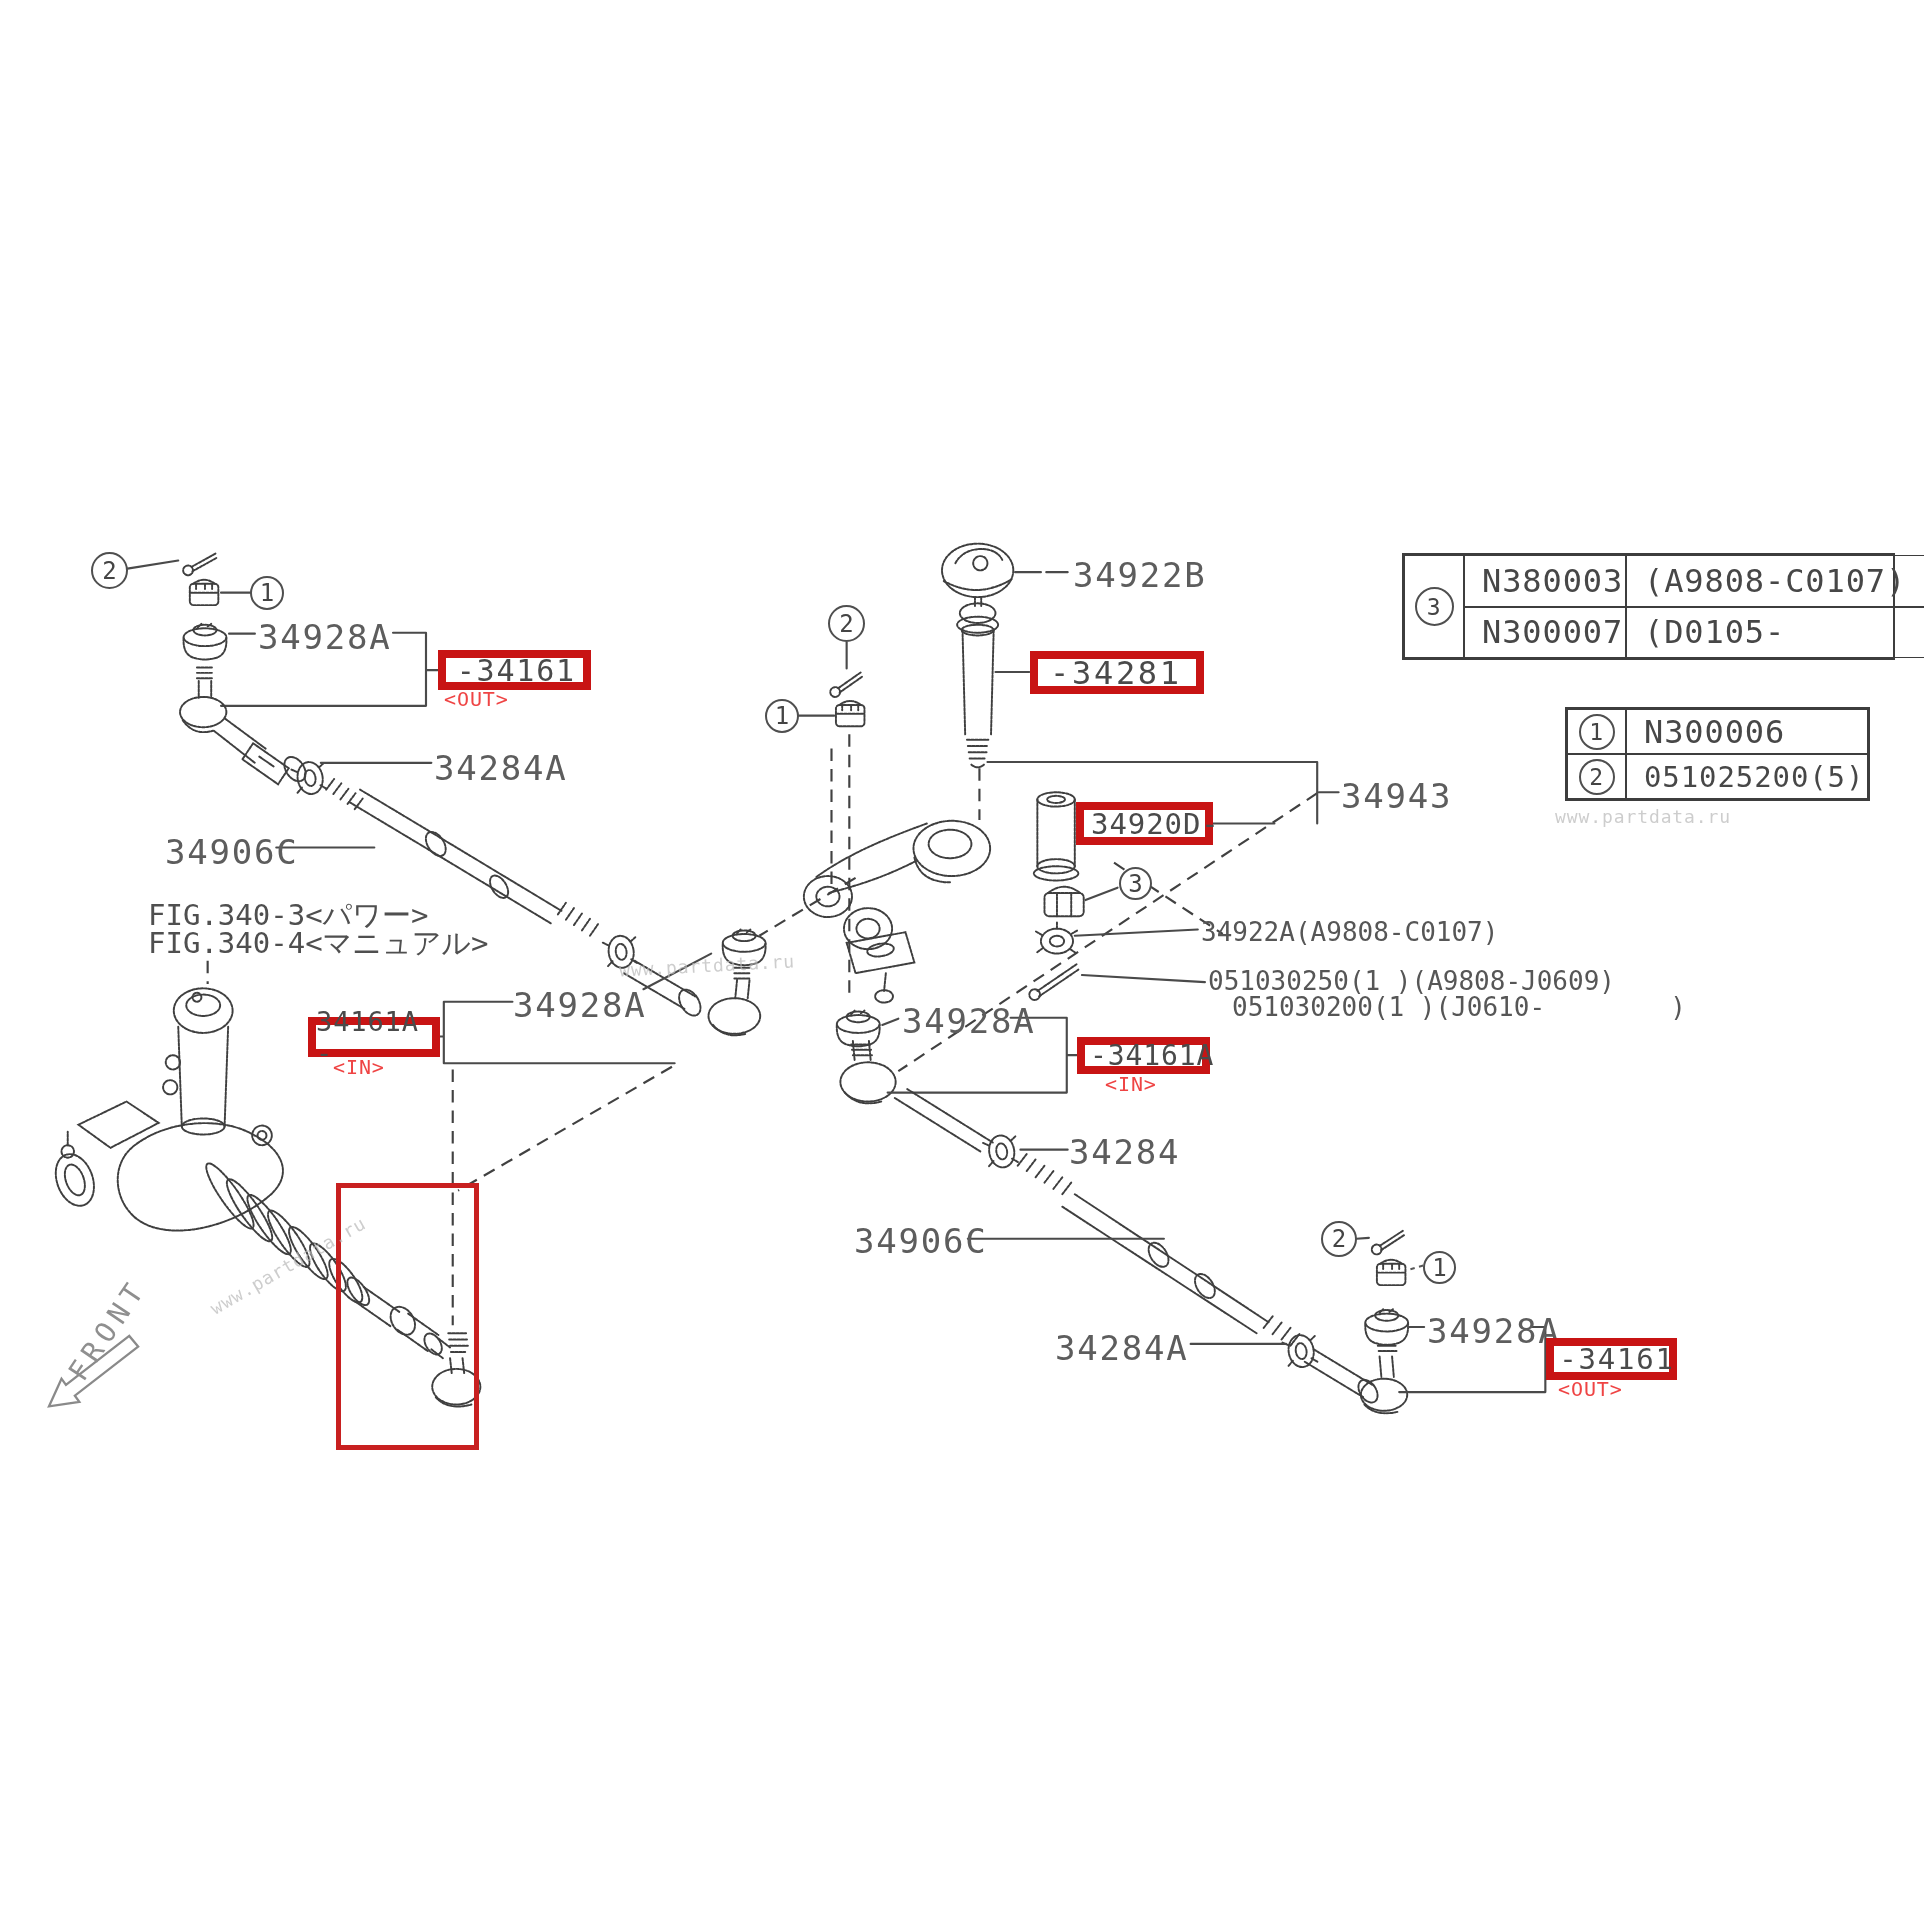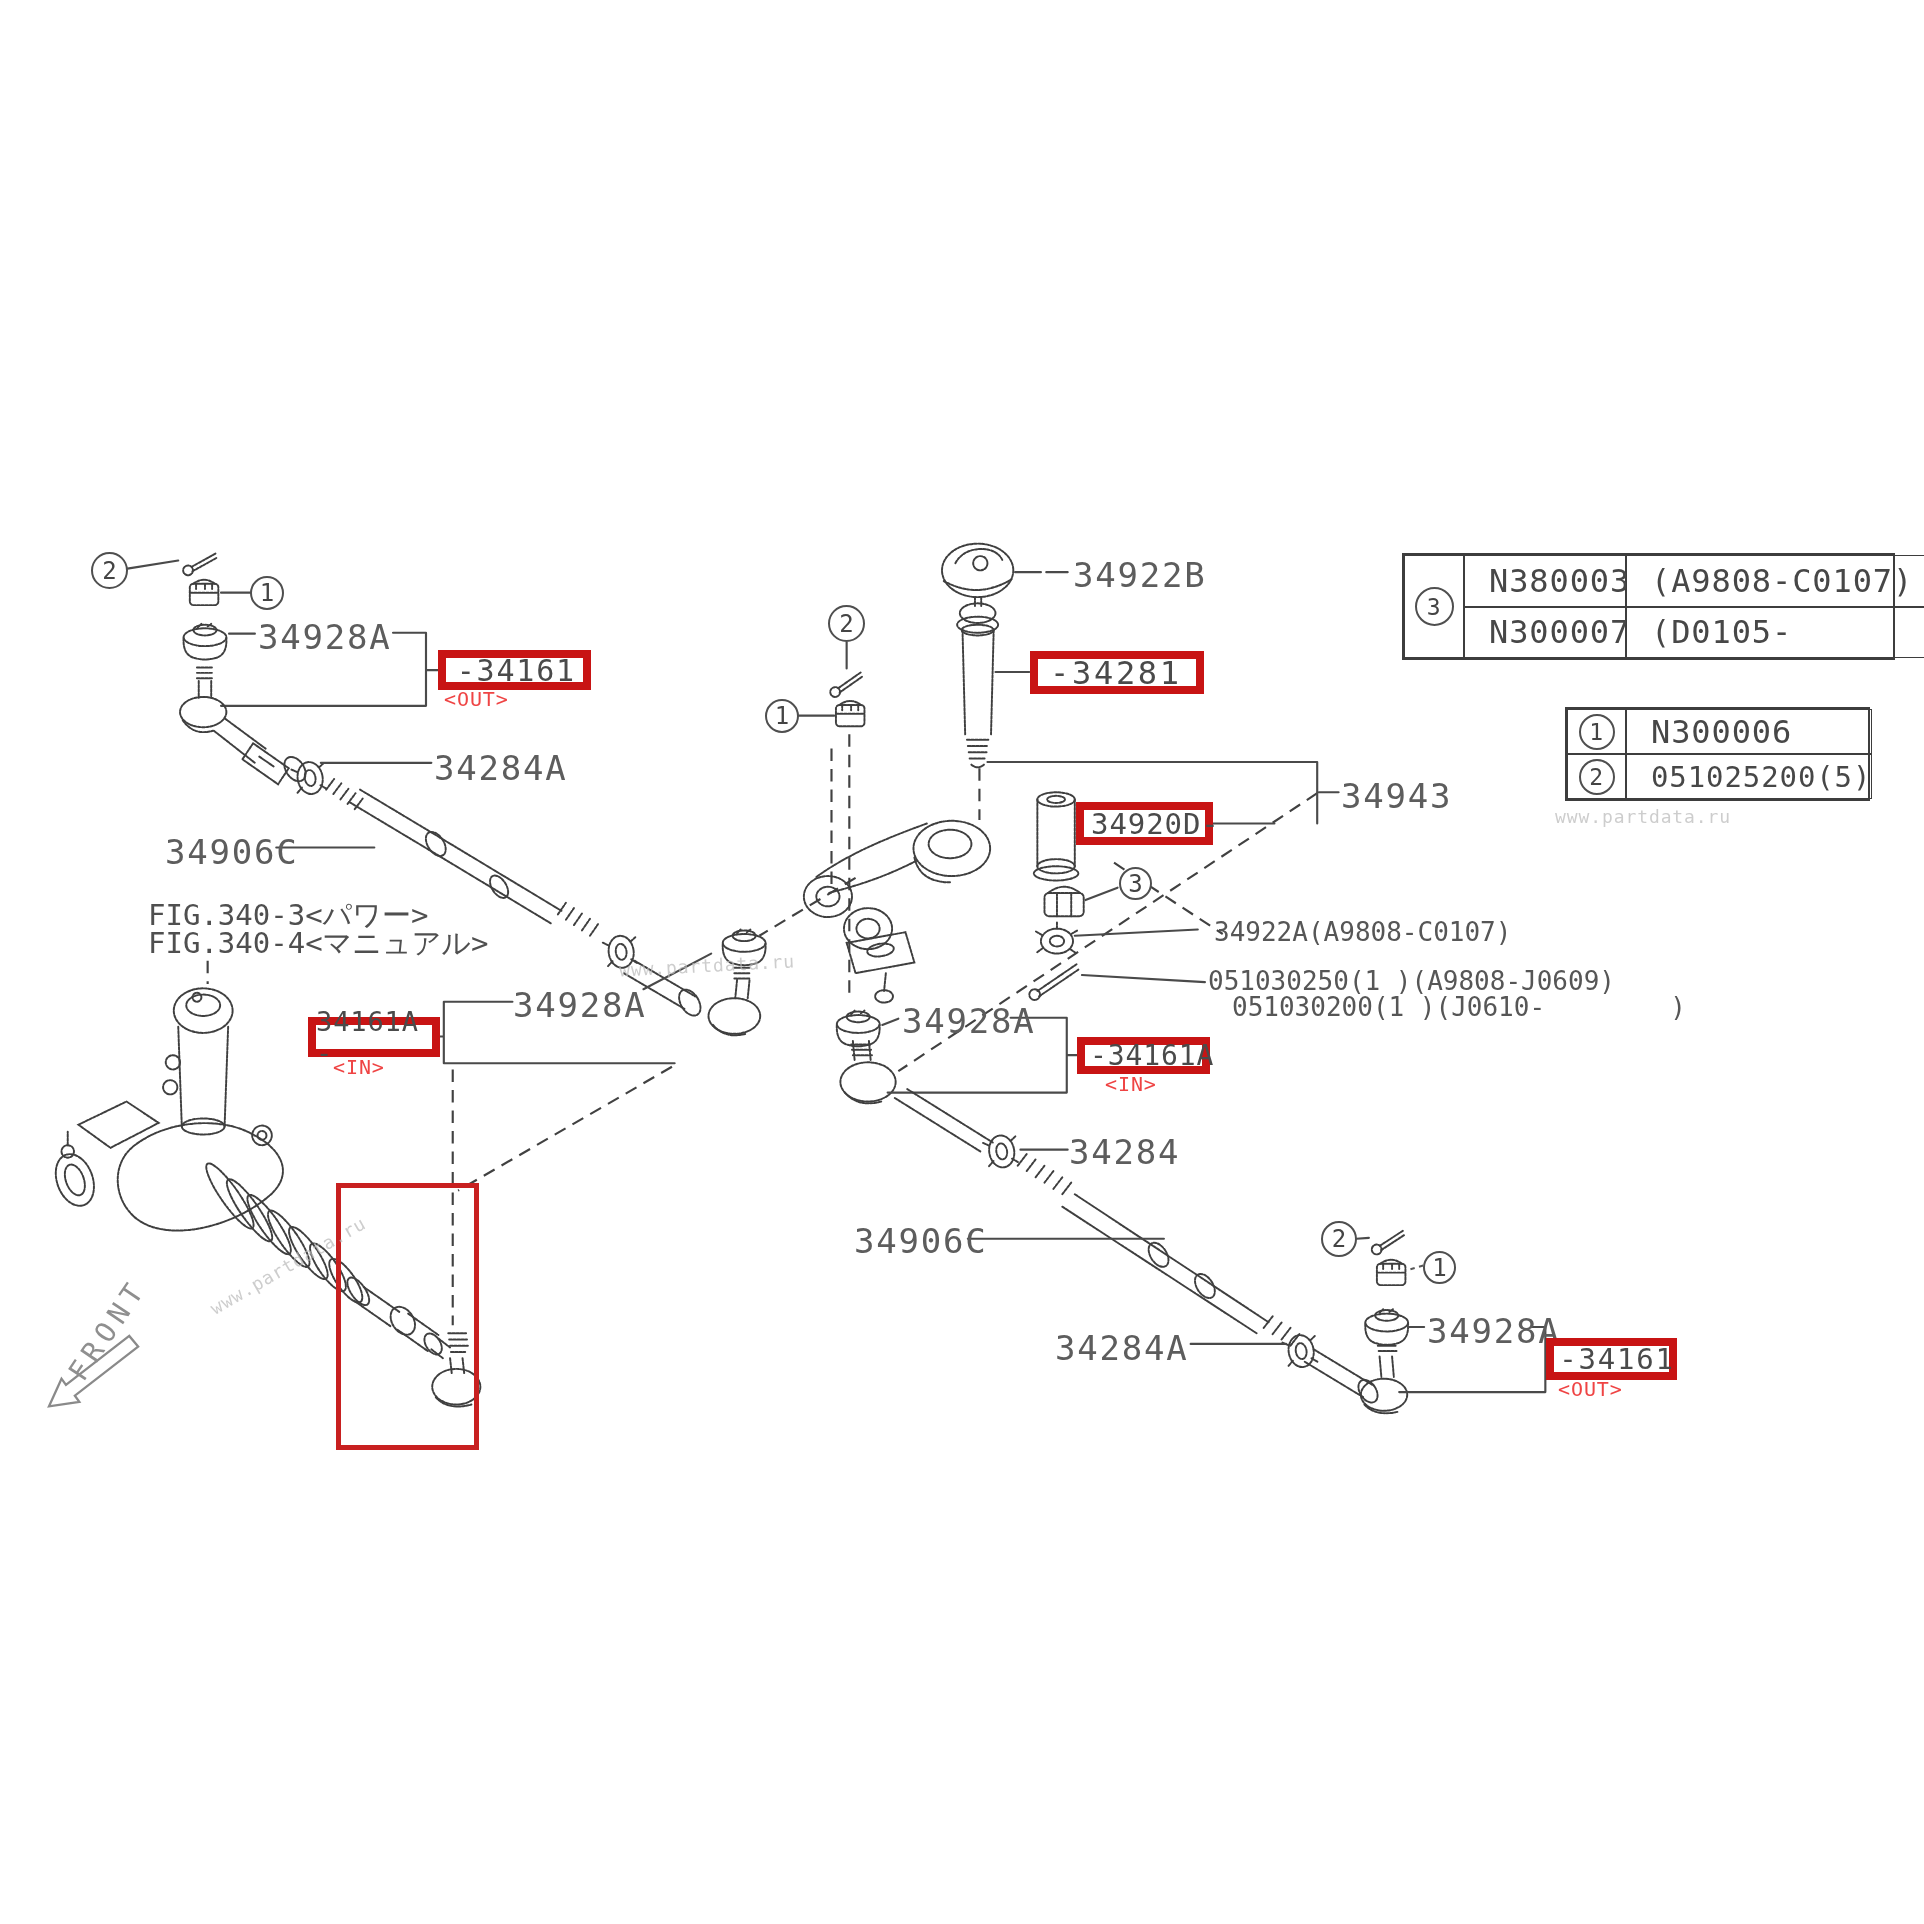--- a/index.html
+++ b/index.html
@@ -15,21 +15,21 @@
   .lb.sub{font-size:20px;letter-spacing:0.9px;color:#ef4444;}
   .lb.fig{font-size:29px;letter-spacing:0;color:#4f4f4f;}
   .co{position:absolute;border:2.7px solid #4f4f4f;border-radius:50%;background:#fff;
       display:flex;align-items:center;justify-content:center;
       font-size:24px;color:#444;box-sizing:border-box;}
   .hl{position:absolute;border:8px solid #c81414;box-sizing:border-box;
       display:flex;align-items:center;color:#4a4a4a;background:transparent;}
   .bigrect{position:absolute;border:5.3px solid #c82020;box-sizing:border-box;}
   .tbl{position:absolute;border:2.7px solid #3d3d3d;box-sizing:border-box;display:grid;background:#fff;}
   .tbl .cell{border:1.8px solid #3d3d3d;display:flex;align-items:center;
-      font-size:32px;letter-spacing:0.9px;color:#474747;padding-left:24px;box-sizing:border-box;white-space:pre;}
+      font-size:32px;letter-spacing:0.9px;color:#474747;padding-left:17px;box-sizing:border-box;white-space:pre;}
   .tbl .ccell{justify-content:center;padding-left:0;}
   .tco{border:2.2px solid #4f4f4f;border-radius:50%;width:39px;height:39px;display:flex;
        align-items:center;justify-content:center;font-size:23px;color:#444;box-sizing:border-box;}
   .wm{position:absolute;font-size:18px;color:#b9b9b9;opacity:.7;letter-spacing:0.9px;}
   .front{position:absolute;font-size:28px;letter-spacing:6.2px;color:#8f8f8f;transform:rotate(-56deg);transform-origin:left bottom;}
 </style>
 </head>
 <body>
 
 <div id="stage">
@@ -240,21 +240,21 @@
     </div>
 
   <div class="lb" style="left:258px;top:620px;">34928A</div>
   <div class="lb" style="left:434px;top:751px;">34284A</div>
   <div class="lb" style="left:165px;top:835px;">34906C</div>
   <div class="lb fig" style="left:148px;top:901px;">FIG.340-3&lt;パワー&gt;</div>
   <div class="lb fig" style="left:148px;top:929px;">FIG.340-4&lt;マニュアル&gt;</div>
   <div class="lb" style="left:513px;top:988px;">34928A</div>
   <div class="lb" style="left:1073px;top:558px;">34922B</div>
   <div class="lb" style="left:1341px;top:779px;">34943</div>
-  <div class="lb small" style="left:1201px;top:919px;margin-left:13px;">34922A(A9808-C0107)</div>
+  <div class="lb small" style="left:1201px;top:919px;">34922A(A9808-C0107)</div>
   <div class="lb small" style="left:1208px;top:968px;">051030250(1 )(A9808-J0609)</div>
   <div class="lb small" style="left:1208px;top:994px;margin-left:24px;">051030200(1 )(J0610-        )</div>
   <div class="lb" style="left:902px;top:1004px;">34928A</div>
   <div class="lb" style="left:1069px;top:1135px;">34284</div>
   <div class="lb" style="left:854px;top:1224px;">34906C</div>
   <div class="lb" style="left:1055px;top:1331px;">34284A</div>
   <div class="lb" style="left:1427px;top:1314px;">34928A</div>
 
   <div class="lb sub" style="left:444px;top:689px;">&lt;OUT&gt;</div>
   <div class="lb sub" style="left:333px;top:1057px;">&lt;IN&gt;</div>

